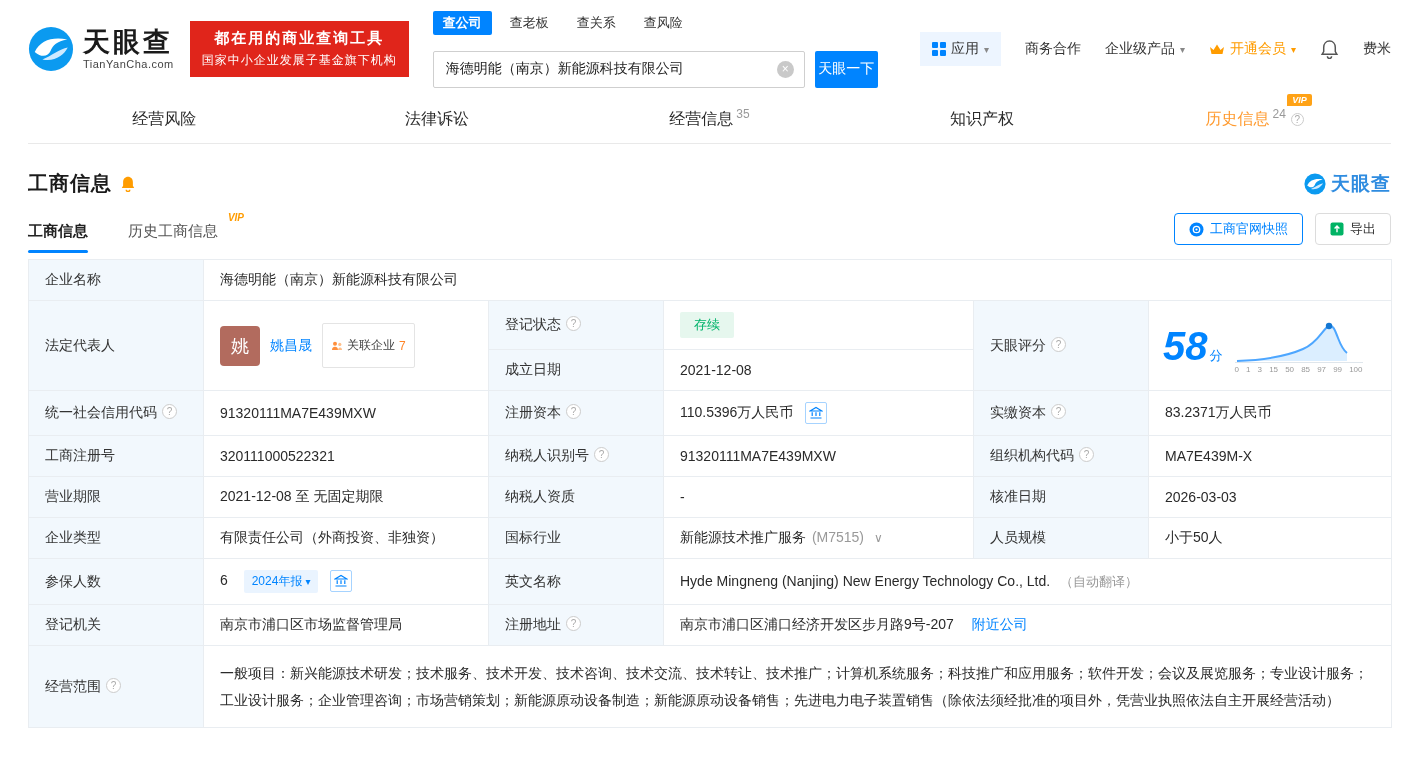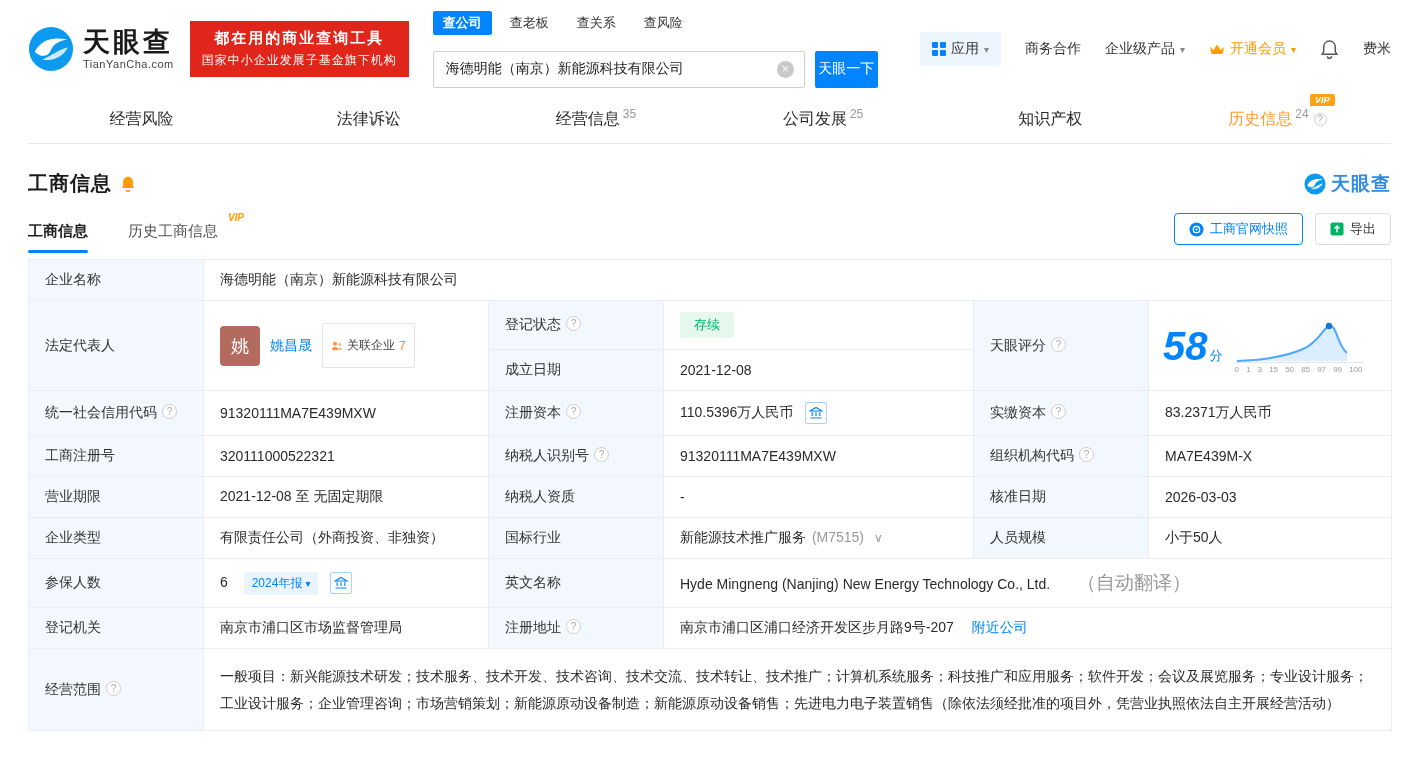--- a/index.html
+++ b/index.html
@@ -73,21 +73,21 @@
   .score-chart{display:flex;flex-direction:column}
   .score-axis{display:flex;justify-content:space-between;width:128px;font-size:8px;color:#999;margin-top:1px}
   .gray{color:#999}
   .link{color:#0084ff;cursor:pointer}
   .bank-badge{display:inline-flex;align-items:center;justify-content:center;width:22px;height:22px;border:1px solid #a6d3ff;border-radius:2px;margin-left:8px;vertical-align:middle;background:#fff;cursor:pointer}
   .report-badge{display:inline-flex;align-items:center;gap:3px;background:#eaf4ff;color:#0084ff;font-size:12px;padding:3px 8px;border-radius:2px;margin-left:12px;cursor:pointer}
   .report-badge .caret{color:#0084ff}
   .chev{color:#999;font-size:12px;margin-left:6px;cursor:pointer}
   .scope-cell{padding:14px 16px !important}
   .scope-text{line-height:1.9}
-  .note-sm{font-size:19px;margin-left:23px}
+  .note-sm{font-size:13px;margin-left:6px}
 </style>
 </head>
 <body>
 
 <div class="page">
 
   <div class="header">
     <div class="logo">
       <span style="display:inline-flex">
         <svg width="46" height="46" viewBox="0 0 48 48">
@@ -168,26 +168,20 @@
     </div>
     <div class="nav-tab">
       <span class="tab-inner">
           <span>法律诉讼</span>
         </span>
     </div>
     <div class="nav-tab">
       <span class="tab-inner">
         <span>经营信息</span>
         <span class="nav-count">35</span>
-      </span>
-    </div>
-    <div class="nav-tab">
-      <span class="tab-inner">
-        <span>公司发展</span>
-        <span class="nav-count">25</span>
       </span>
     </div>
     <div class="nav-tab">
       <span class="tab-inner">
           <span>知识产权</span>
         </span>
     </div>
     <div class="nav-tab vip-orange">
       <span class="tab-inner">
         <span>历史信息</span>

